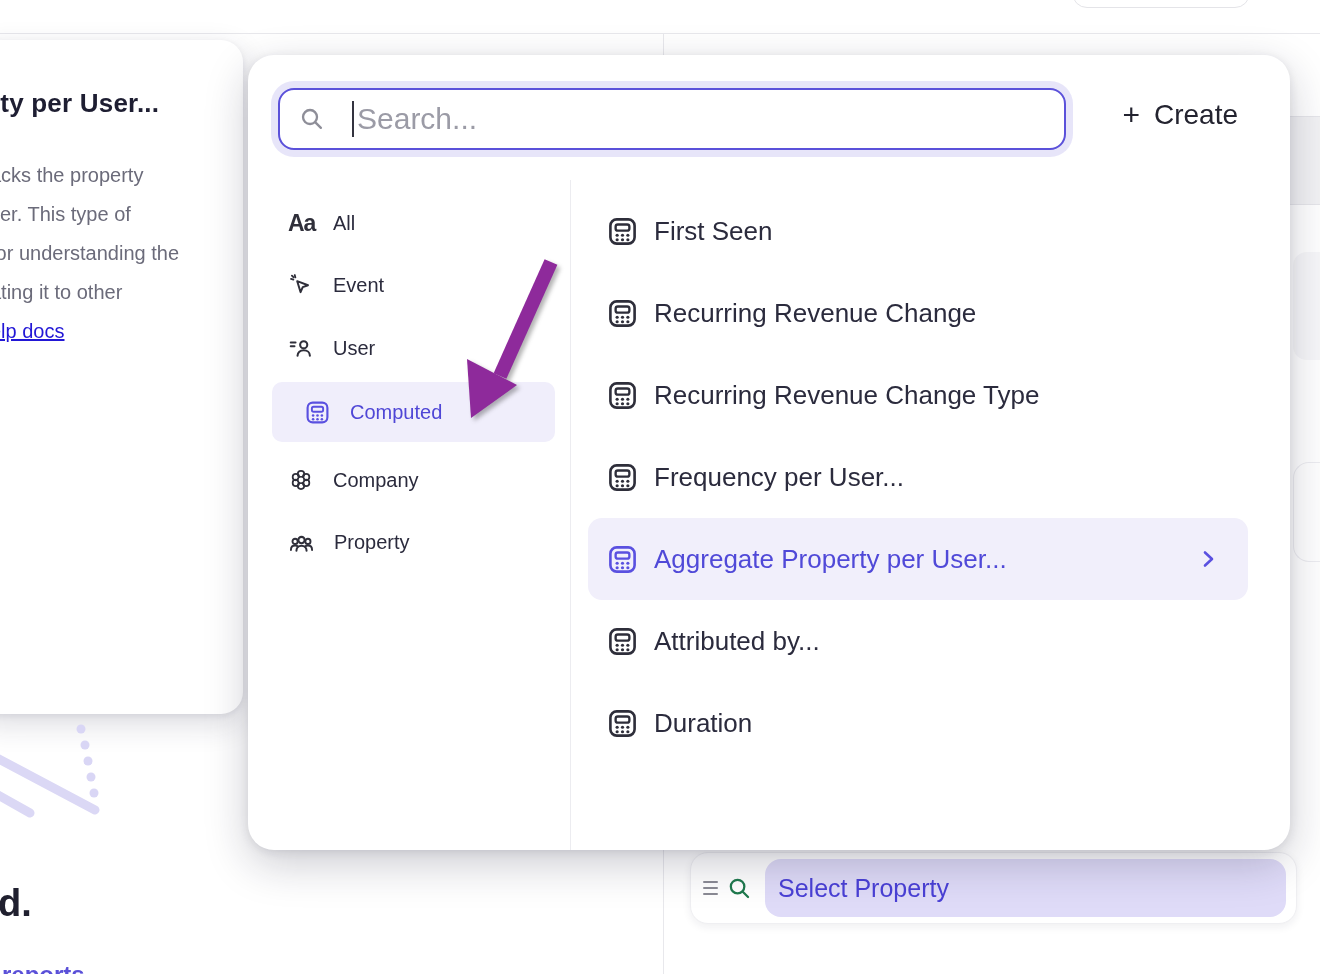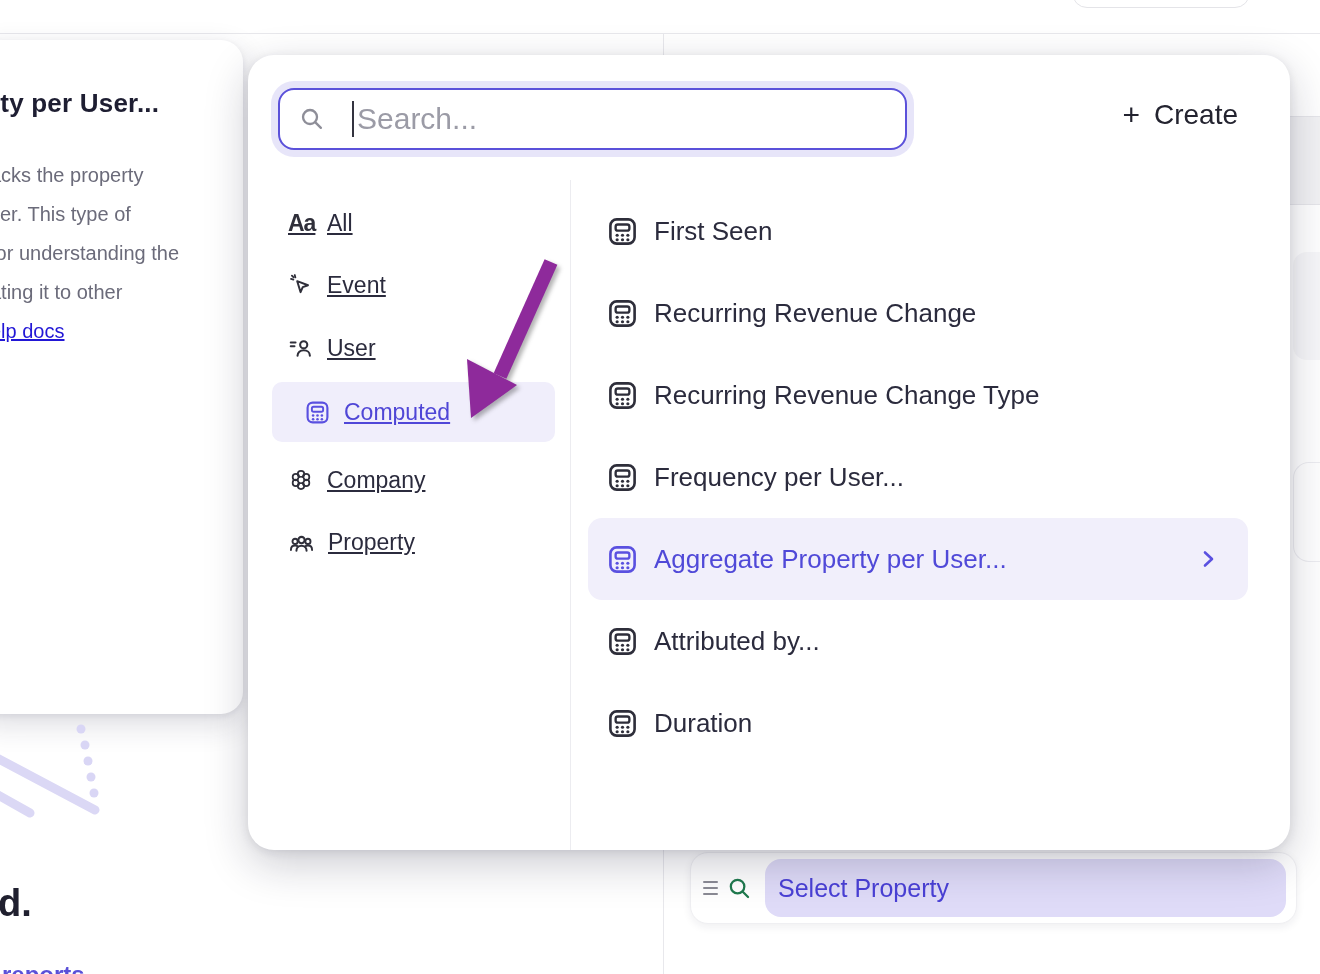--- a/index.html
+++ b/index.html
@@ -44,41 +44,41 @@
     display:flex; align-items:center; padding:0 10px 0 12px; }
   .hamburger { width:15px; display:flex; flex-direction:column; gap:4px; }
   .hamburger i { display:block; height:2px; background:#8b8b95; border-radius:1px; }
   .select-pill { flex:1; height:58px; margin-left:12px; background:#dfdbf8; border-radius:16px;
     display:flex; align-items:center; padding-left:13px; font-size:25px; color:#4a40d6;
     font-weight:500; cursor:pointer; }
 
   
   .modal { left:248px; top:55px; width:1042px; height:795px; background:#fff;
     border-radius:26px; box-shadow:0 14px 44px rgba(25,25,50,.22), 0 2px 10px rgba(25,25,50,.10); }
-  .search-box { position:absolute; left:30px; top:33px; width:629px; height:62px;
+  .search-box { position:absolute; left:30px; top:33px; width:788px; height:62px;
     border:2px solid #5b51da; border-radius:16px; background:#fff;
     box-shadow:0 0 0 7px rgba(91,81,218,.15);
     display:flex; align-items:center; padding:0 18px; }
   .search-box svg { flex:0 0 auto; color:#8e8e98; }
   .caret { width:2px; height:36px; background:#33333f; margin-left:26px; }
   .search-input { border:none; outline:none; flex:1; margin-left:3px;
     font-family:inherit; font-size:30px; color:#2b2b3d; background:transparent; }
   .search-input::placeholder { color:#9b9ba6; }
   .create-btn { position:absolute; right:52px; top:44px; display:flex; align-items:center;
     gap:14px; background:none; border:none; font-family:inherit; font-size:28px;
     color:#23232f; cursor:pointer; }
   .create-plus { font-size:30px; font-weight:400; line-height:1; }
   .inner-divider { position:absolute; left:322px; top:125px; width:1px; height:670px; background:#ececf0; }
 
   
   .cat-col { position:absolute; left:24px; top:0; width:283px; height:100%; }
   .cat-row { position:absolute; left:0; width:283px; height:56px; display:flex; align-items:center;
-    padding-left:16px; gap:13px; border-radius:10px; cursor:pointer; color:#2b2b3d;text-decoration:underline; }
+    padding-left:16px; gap:19px; border-radius:10px; cursor:pointer; color:#2b2b3d; }
   .cat-row svg, .cat-row .aa { color:#2f2f3a; }
-  .cat-row .label { font-size:23px; }
+  .cat-row .label { font-size:20px; }
   .cat-row.active { background:#f0eefb; height:60px; color:#5047d8; }
   .cat-row.active svg { color:#5a50e0; }
   .cat-row.active .label { color:#4f46d6; font-weight:500; }
   .aa { font-size:23px; font-weight:600; width:26px; text-align:center; letter-spacing:-1px; }
   .cat-0{top:140px;} .cat-1{top:202px;} .cat-2{top:265px;} .cat-3{top:327px;padding-left:32px;} .cat-4{top:397px;} .cat-5{top:459px;}
 
   
   .prop-col { position:absolute; left:340px; top:135px; width:660px; }
   .prop-row { position:relative; height:82px; display:flex; align-items:center;
     padding-left:18px; gap:15px; border-radius:14px; cursor:pointer; color:#2b2b3d; }

